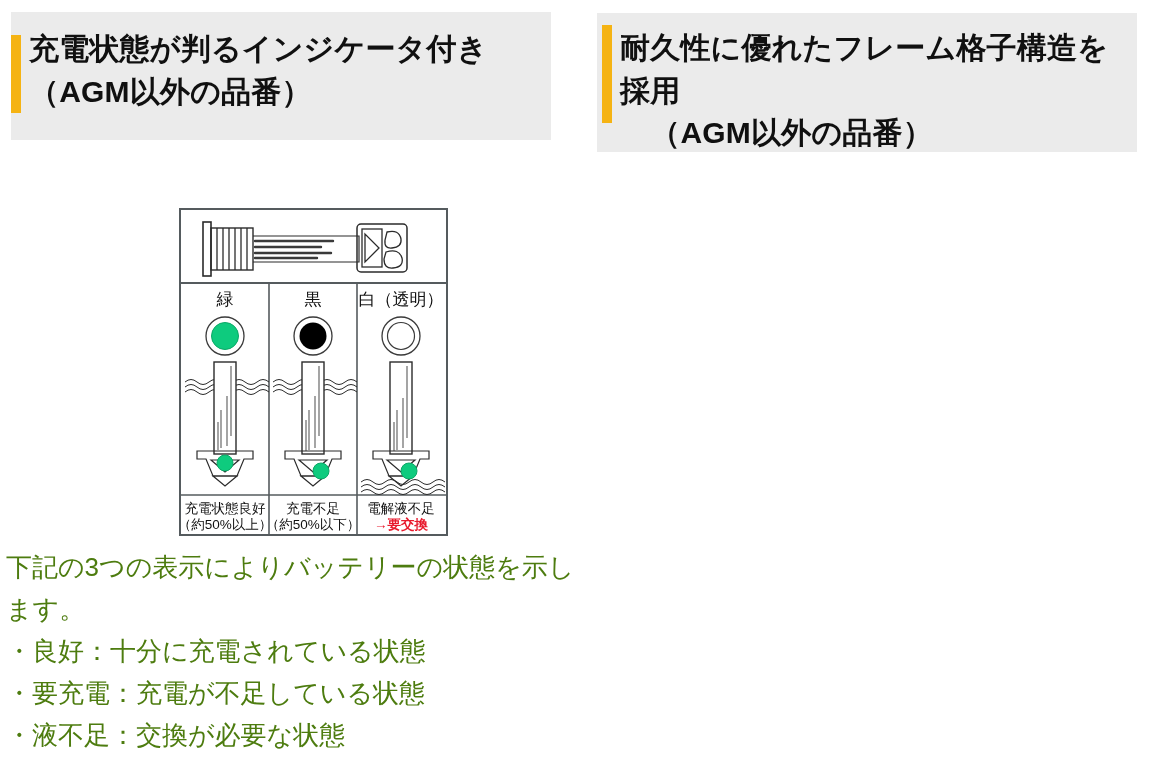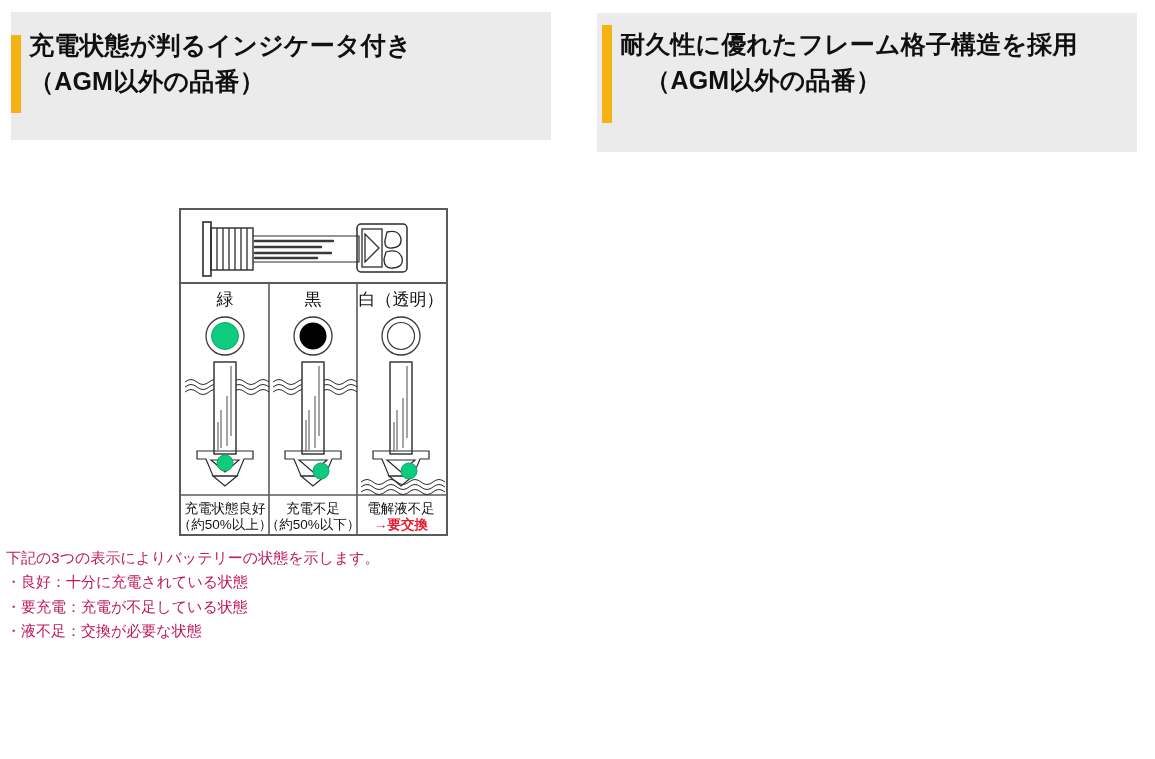--- a/index.html
+++ b/index.html
@@ -38,36 +38,36 @@
     position: absolute;
     width: 10px;
     background: #f5b313;
   }
   .panel-left .accent-bar  { left: 11px; top: 35px; height: 78px; }
   .panel-right .accent-bar { left: 12px; top: 25px; height: 98px; }
 
   .header-title {
     position: absolute;
     font-weight: bold;
-    font-size: 25px;
+    font-size: 30px;
     line-height: 1.42;
     letter-spacing: 0.2px;
     color: #101010;
     white-space: pre-line;
     margin: 0;
   }
   .panel-left .header-title  { left: 29px; top: 28px; width: 500px; }
   .panel-right .header-title { left: 30px; top: 27px; width: 505px; }
 
   
   .body-text {
     position: absolute;
-    font-size: 15px;
+    font-size: 26px;
     line-height: 1.62;
-    color: #be185d;
+    color: #4d7c0f;
     white-space: pre-line;
     margin: 0;
   }
   .panel-left .body-text  { left: 6px;  top: 546px; width: 570px; }
   .panel-right .body-text { left: 10px; top: 583px; width: 550px; }
 
   
   .indicator-figure {
     position: absolute;
     left: 139px;

